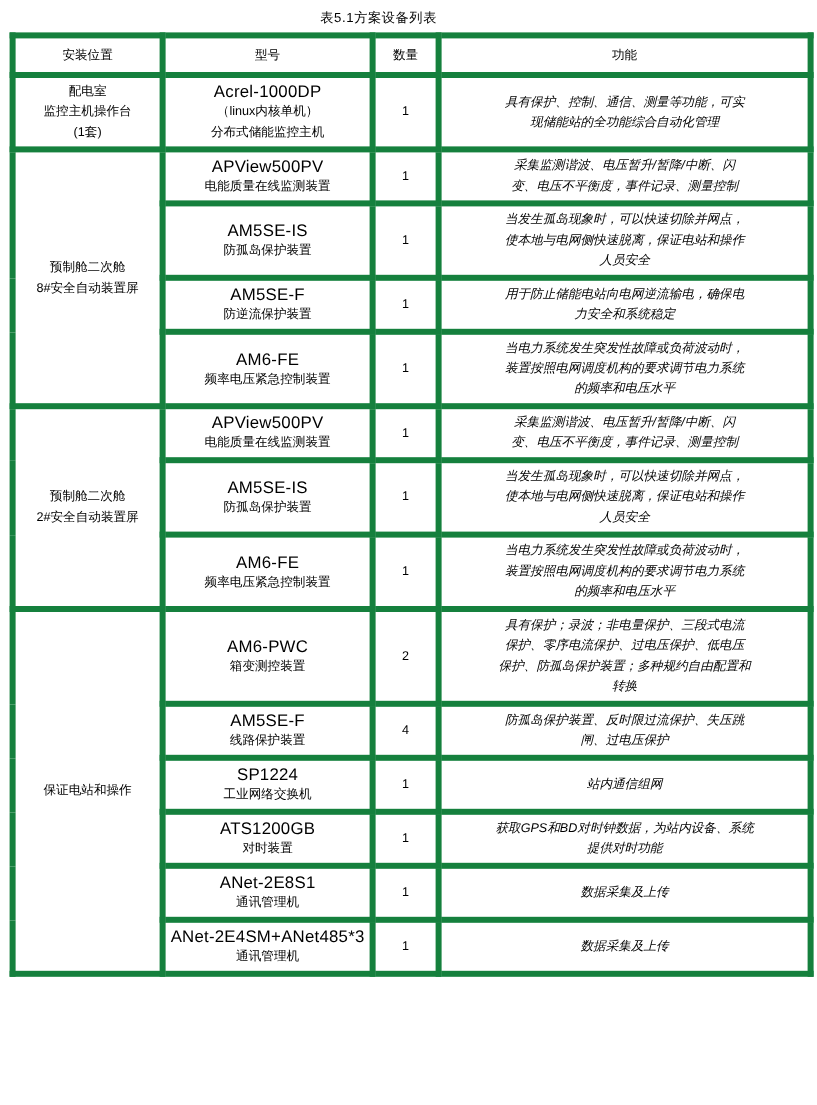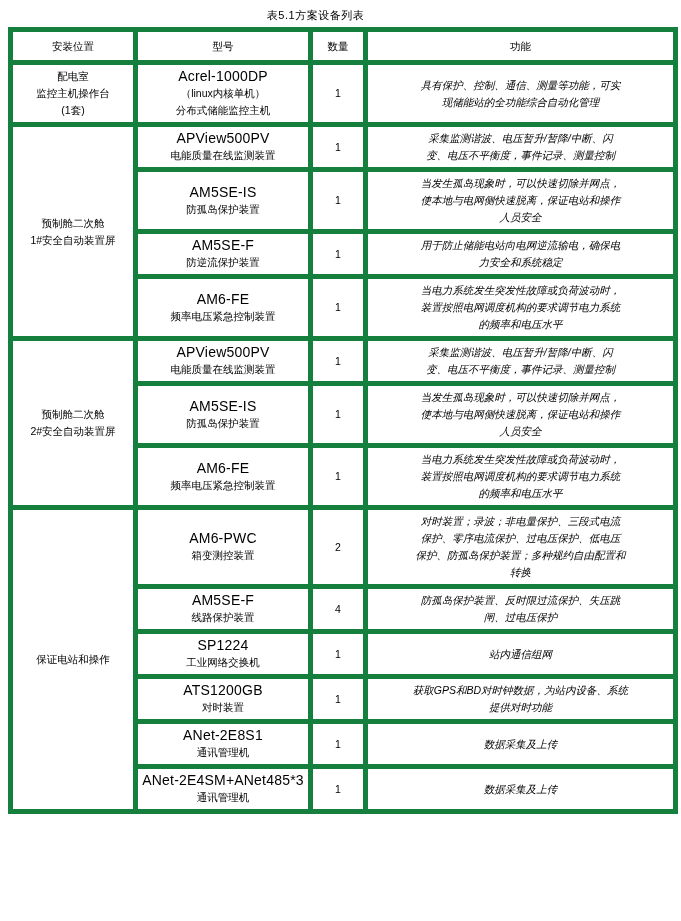--- a/index.html
+++ b/index.html
@@ -110,21 +110,21 @@
           </td>
           <td class="qty-cell">1</td>
           <td class="func-cell cell-lines">
             <div>具有保护、控制、通信、测量等功能，可实</div>
             <div>现储能站的全功能综合自动化管理</div>
           </td>
         </tr>
         <tr>
           <td rowspan="4" class="loc-cell cell-lines">
             <div>预制舱二次舱</div>
-            <div>1#安全自动装置屏</div>
+            <div>8#安全自动装置屏</div>
           </td>
           <td class="cell-lines">
             <div class="mono">APView500PV</div>
             <div>电能质量在线监测装置</div>
           </td>
           <td class="qty-cell">1</td>
           <td class="func-cell cell-lines">
             <div>采集监测谐波、电压暂升/暂降/中断、闪</div>
             <div>变、电压不平衡度，事件记录、测量控制</div>
           </td>
@@ -206,21 +206,21 @@
         <tr>
           <td rowspan="6" class="loc-cell cell-lines">
             <div>保证电站和操作</div>
           </td>
           <td class="cell-lines">
             <div class="mono">AM6-PWC</div>
             <div>箱变测控装置</div>
           </td>
           <td class="qty-cell">2</td>
           <td class="func-cell cell-lines">
-            <div>对时装置；录波；非电量保护、三段式电流</div>
+            <div>具有保护；录波；非电量保护、三段式电流</div>
             <div>保护、零序电流保护、过电压保护、低电压</div>
             <div>保护、防孤岛保护装置；多种规约自由配置和</div>
             <div>转换</div>
           </td>
         </tr>
         <tr>
           <td class="cell-lines">
             <div class="mono">AM5SE-F</div>
             <div>线路保护装置</div>
           </td>

